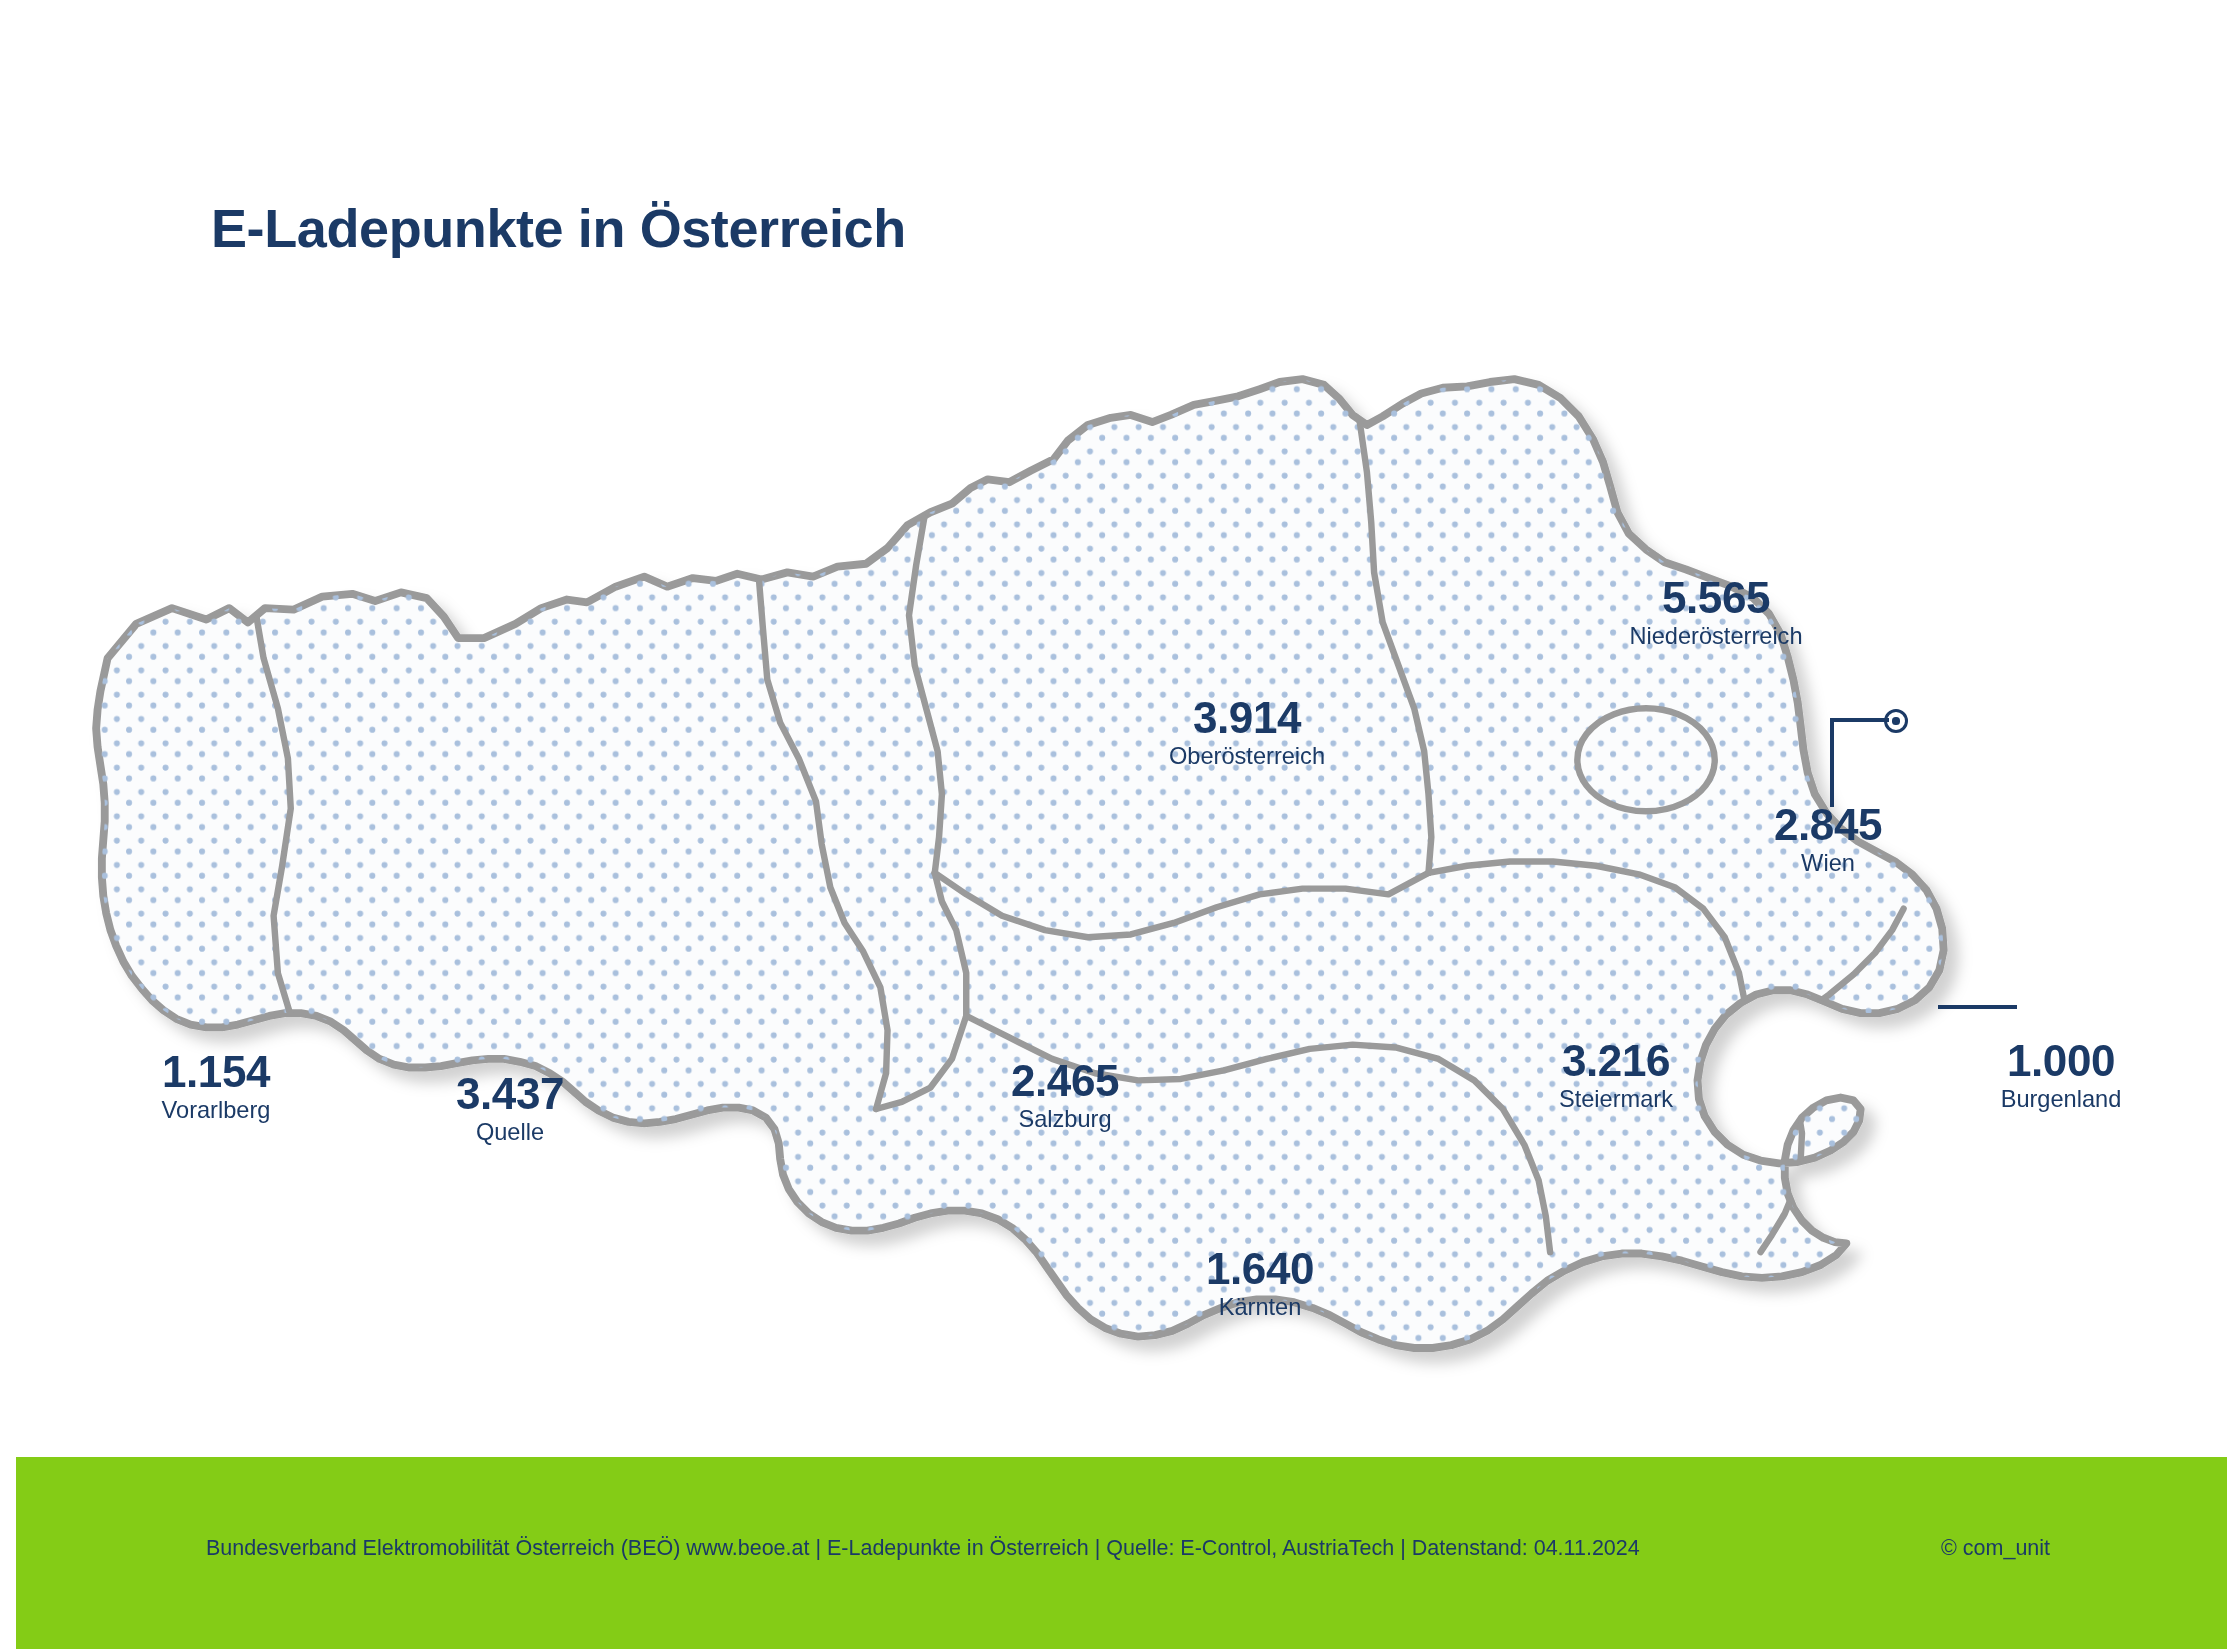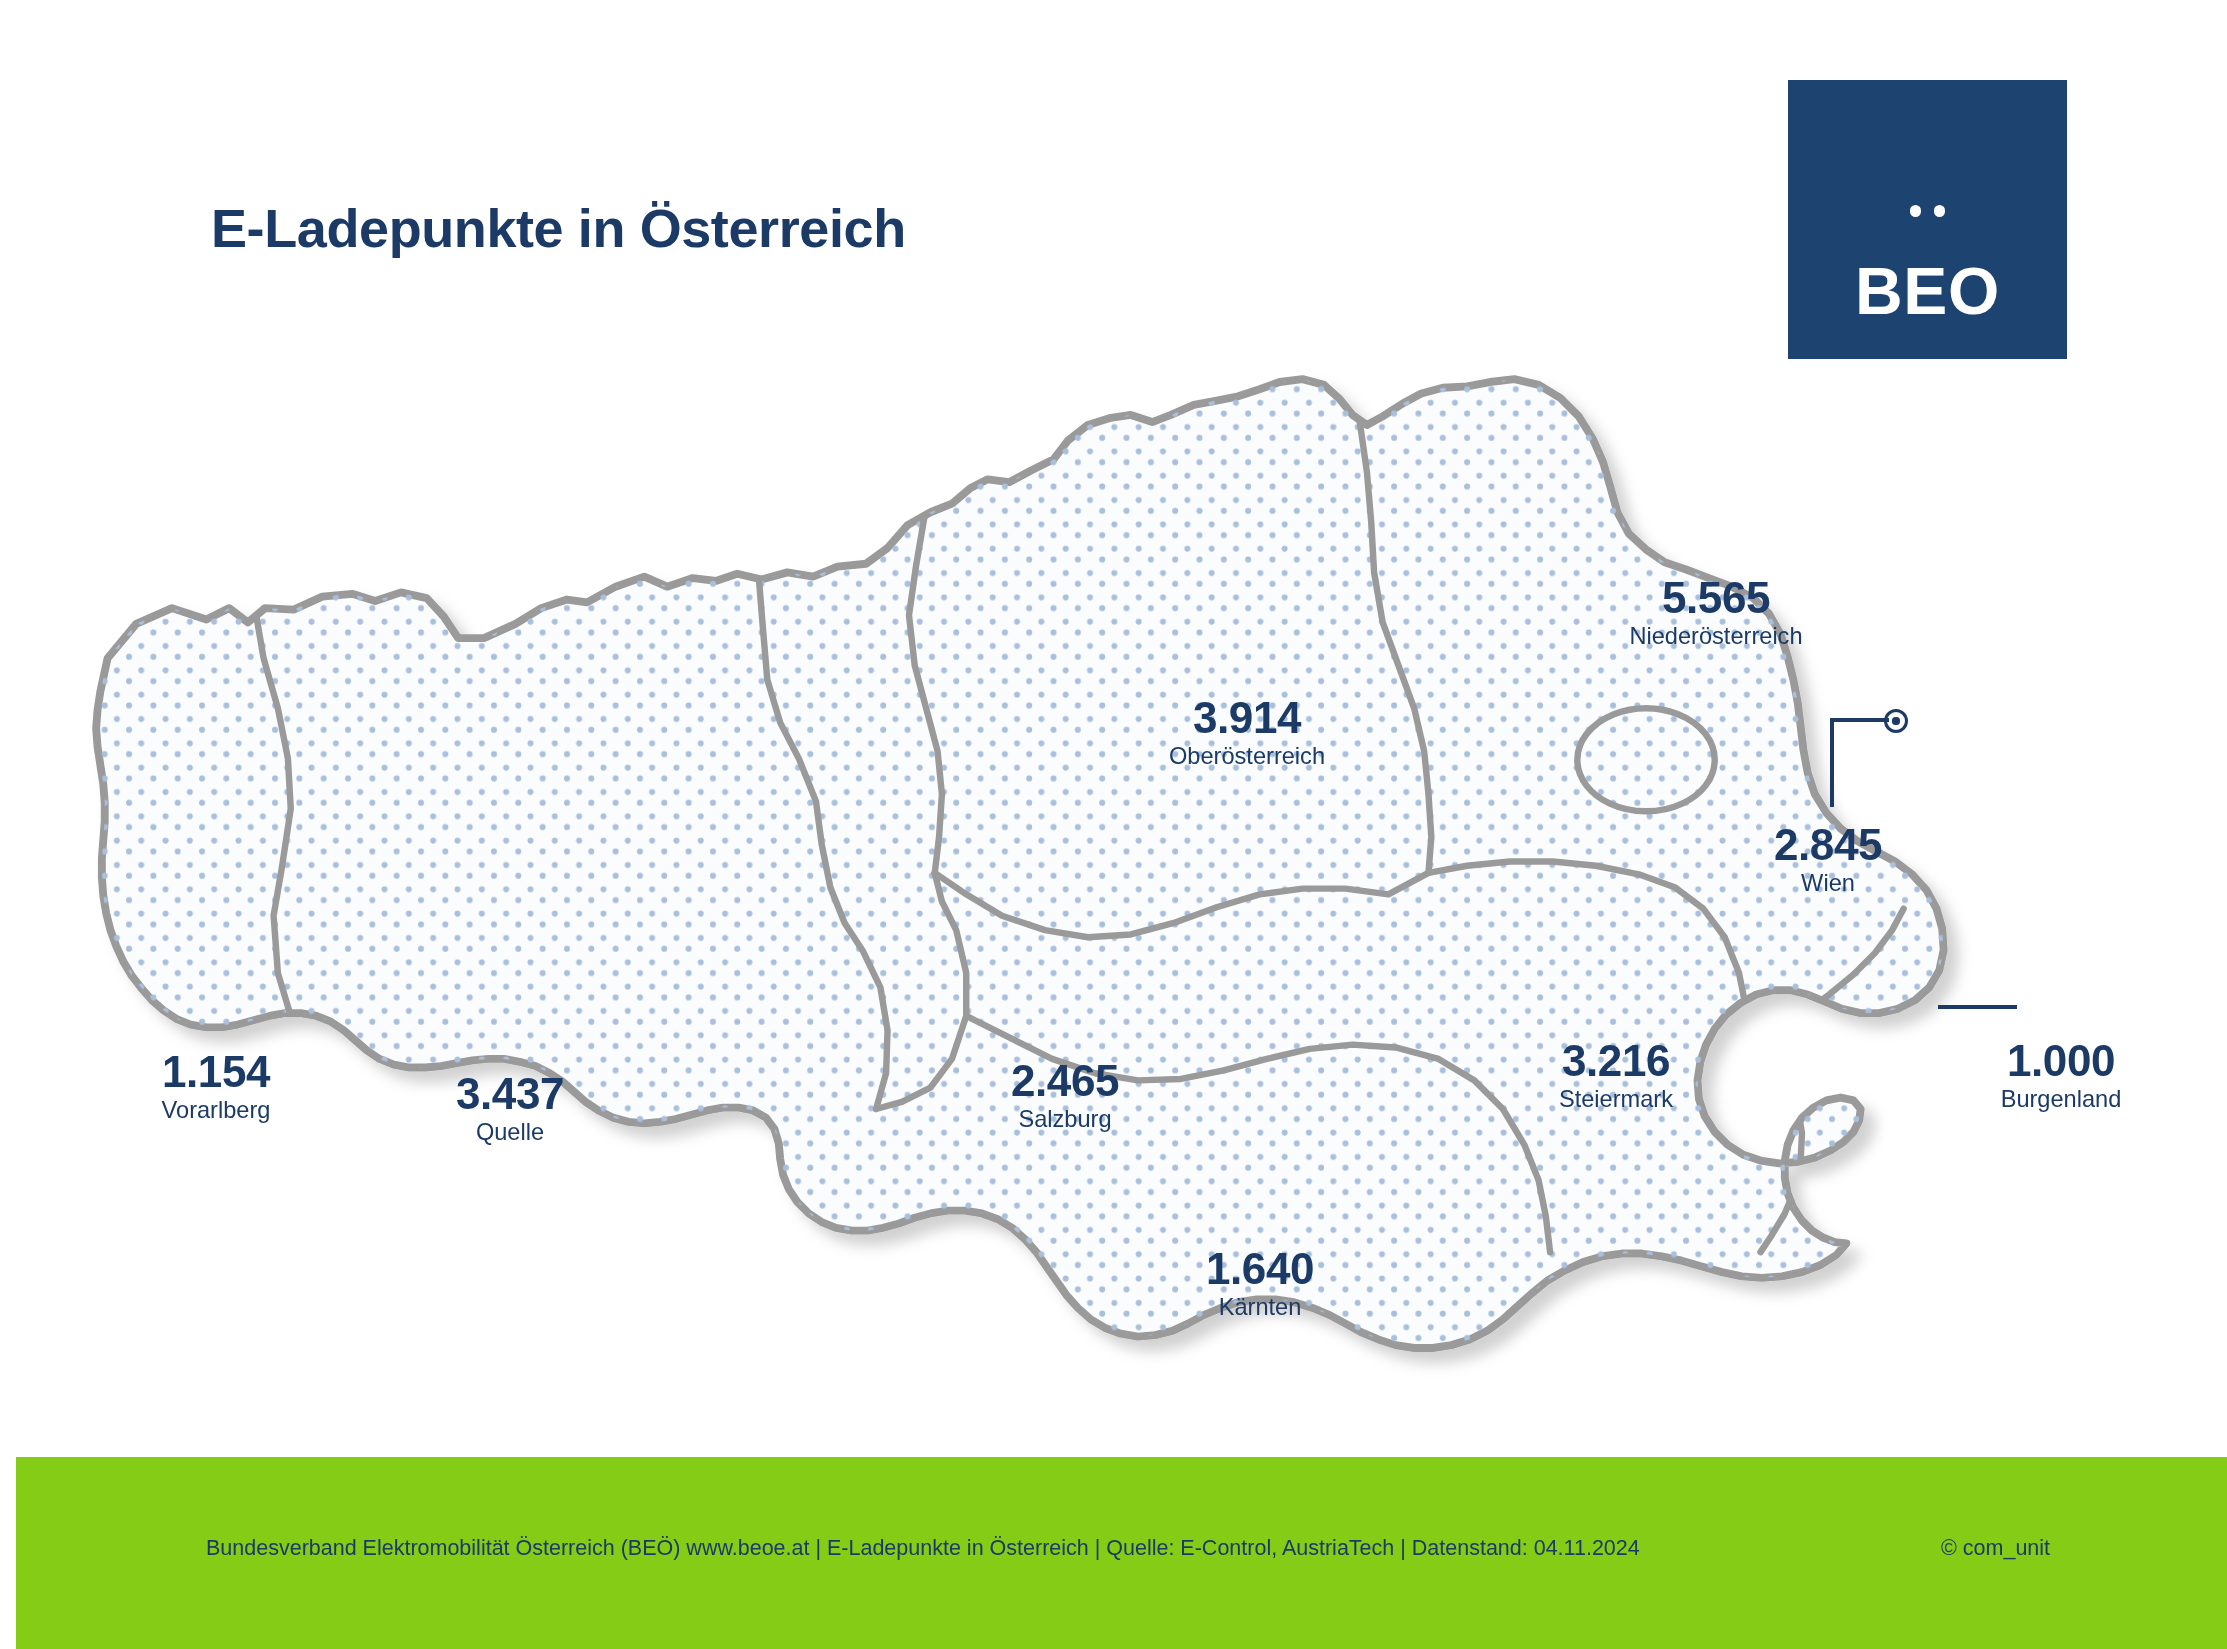--- a/index.html
+++ b/index.html
@@ -159,26 +159,20 @@
     white-space: nowrap;
   }
 </style>
 </head>
 <body>
 
 <div class="stage">
 
   <div class="title">E-Ladepunkte in Österreich</div>
 
-  <div class="logo">
-    <div class="logo-dots">
-      <span class="logo-dot"></span><span class="logo-dot"></span>
-    </div>
-    <div class="logo-text">BEO</div>
-  </div>
 
   <div class="map-wrap">
     <svg viewBox="0 0 2880 1480" xmlns="http://www.w3.org/2000/svg">
       <defs>
         <pattern id="dots" x="0" y="0" width="34" height="34" patternUnits="userSpaceOnUse">
           <circle cx="9" cy="9" r="4.2" fill="#a9c0dd"></circle>
           <circle cx="26" cy="24" r="4.2" fill="#a9c0dd"></circle>
         </pattern>
         <filter id="mshadow" x="-10%" y="-10%" width="130%" height="130%">
           <feDropShadow dx="16" dy="16" stdDeviation="10" flood-color="#000000" flood-opacity="0.18"></feDropShadow>
@@ -303,21 +297,21 @@
   <div class="region-label" style="left: 1716px; top: 576px;">
     <div class="region-value">5.565</div>
     <div class="region-name">Niederösterreich</div>
   </div>
 
   <div class="region-label" style="left: 1247px; top: 696px;">
     <div class="region-value">3.914</div>
     <div class="region-name">Oberösterreich</div>
   </div>
 
-  <div class="region-label" style="left: 1828px; top: 803px; margin-top: 20px;">
+  <div class="region-label" style="left: 1828px; top: 803px;">
     <div class="region-value">2.845</div>
     <div class="region-name">Wien</div>
   </div>
 
   <div class="region-label" style="left: 1616px; top: 1039px;">
     <div class="region-value">3.216</div>
     <div class="region-name">Steiermark</div>
   </div>
 
   <div class="region-label" style="left: 2061px; top: 1039px;">

